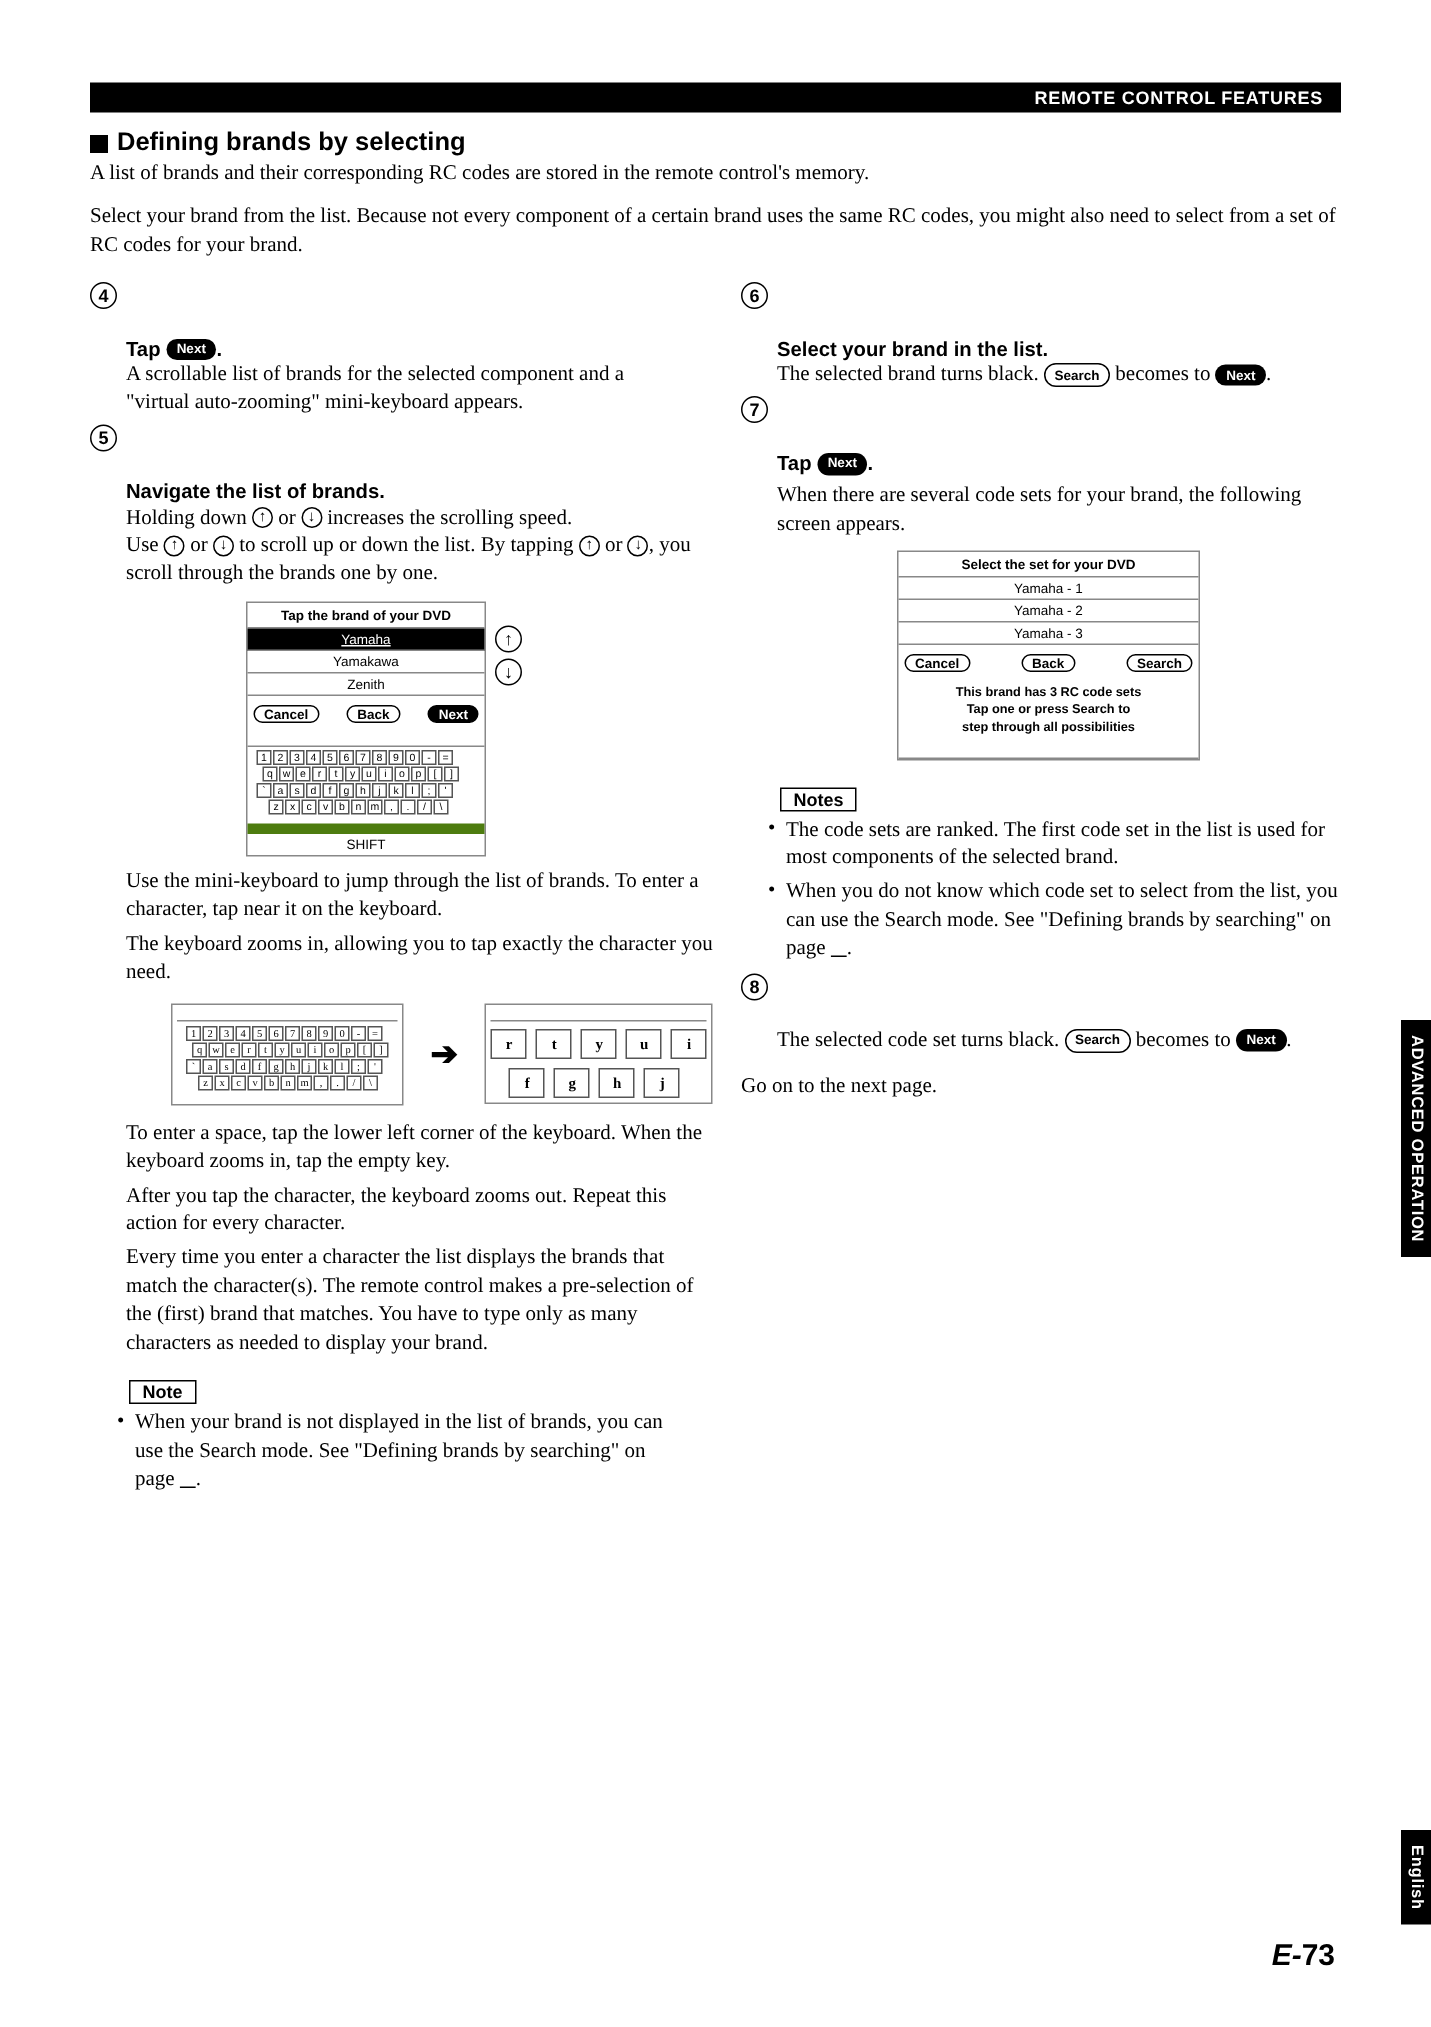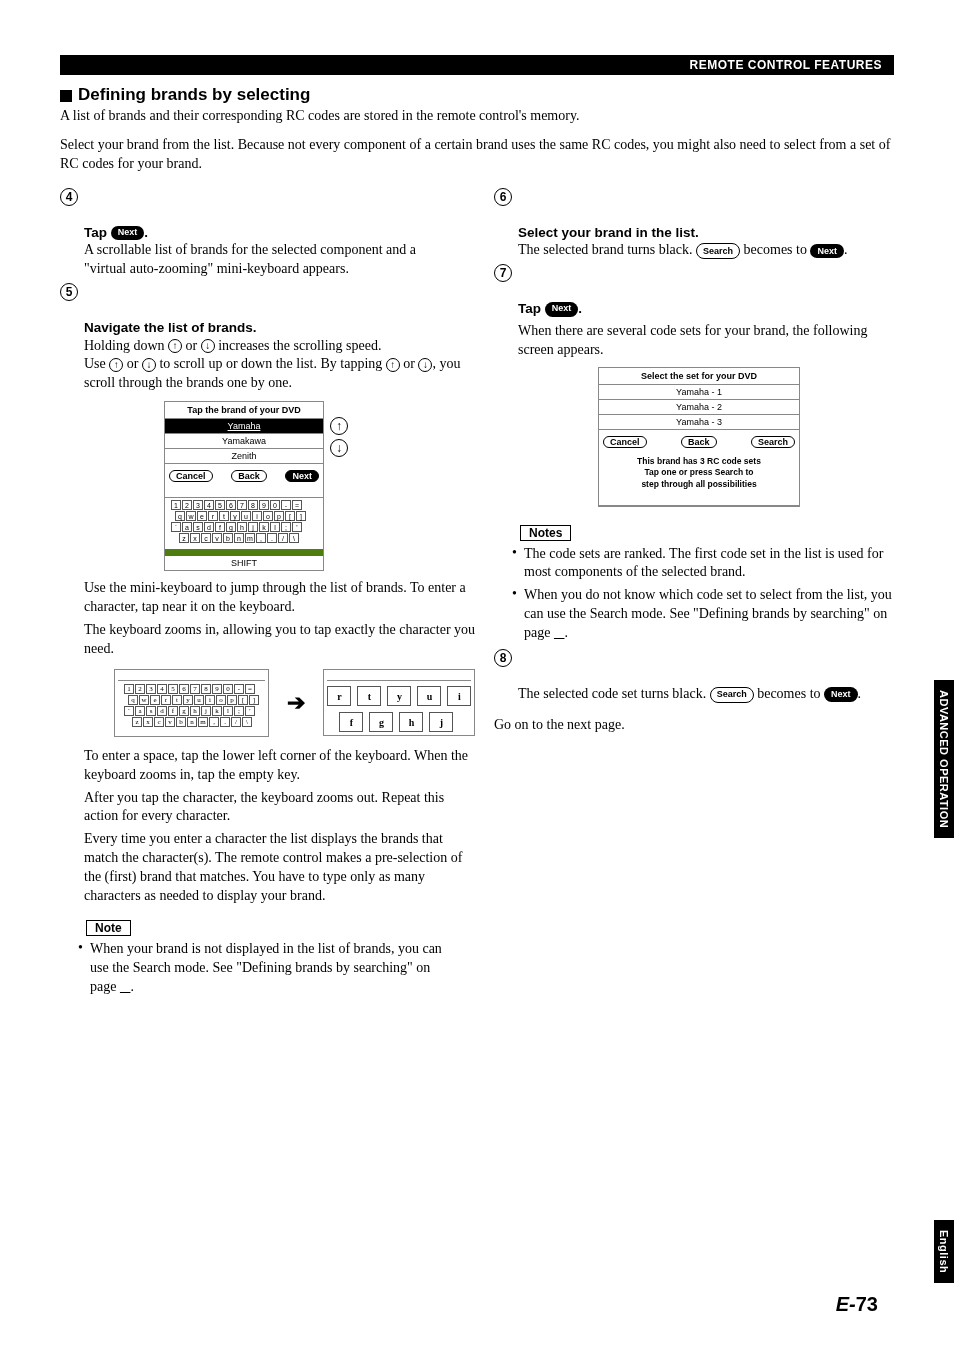--- a/index.html
+++ b/index.html
@@ -45,21 +45,21 @@
   .zoom-row { display: flex; gap: 6px; }
   .zoom-key { width: 24px; height: 20px; border: 1px solid #555; display: flex; align-items: center; justify-content: center; font-weight: bold; font-size: 10px; }
   .note-label { display: inline-block; border: 1px solid #000; padding: 0 8px; font-family: Arial, Helvetica, sans-serif; font-weight: bold; font-size: 12px; margin: 10px 0 2px 26px; }
   .bullets { margin: 2px 0 0 18px; }
   .bul { display: flex; margin-bottom: 4px; }
   .bul .dot { flex: 0 0 12px; }
   .bul .txt { flex: 1; line-height: 1.35; }
   .side-tab { position: absolute; right: 0; background: #000; color: #fff; font-family: Arial, Helvetica, sans-serif; font-weight: bold; font-size: 11px; writing-mode: vertical-rl; text-align: center; padding: 10px 4px; letter-spacing: 0.5px; }
   .side-tab.top { top: 680px; }
   .side-tab.bot { top: 1220px; }
-  .page-num { position: absolute; bottom: 35px; right: 76px; font-family: Arial, Helvetica, sans-serif; font-weight: bold; font-size: 20px; }
+  .page-num { position: absolute; bottom: 35px; right: 64px; font-family: Arial, Helvetica, sans-serif; font-weight: bold; font-size: 20px; }
   .page-num .e { font-style: italic; }
   p { margin: 4px 0; }
 </style>
 </head>
 <body>
 
 <div class="page">
 
   <div class="black-bar">
     <span>REMOTE CONTROL FEATURES</span>

